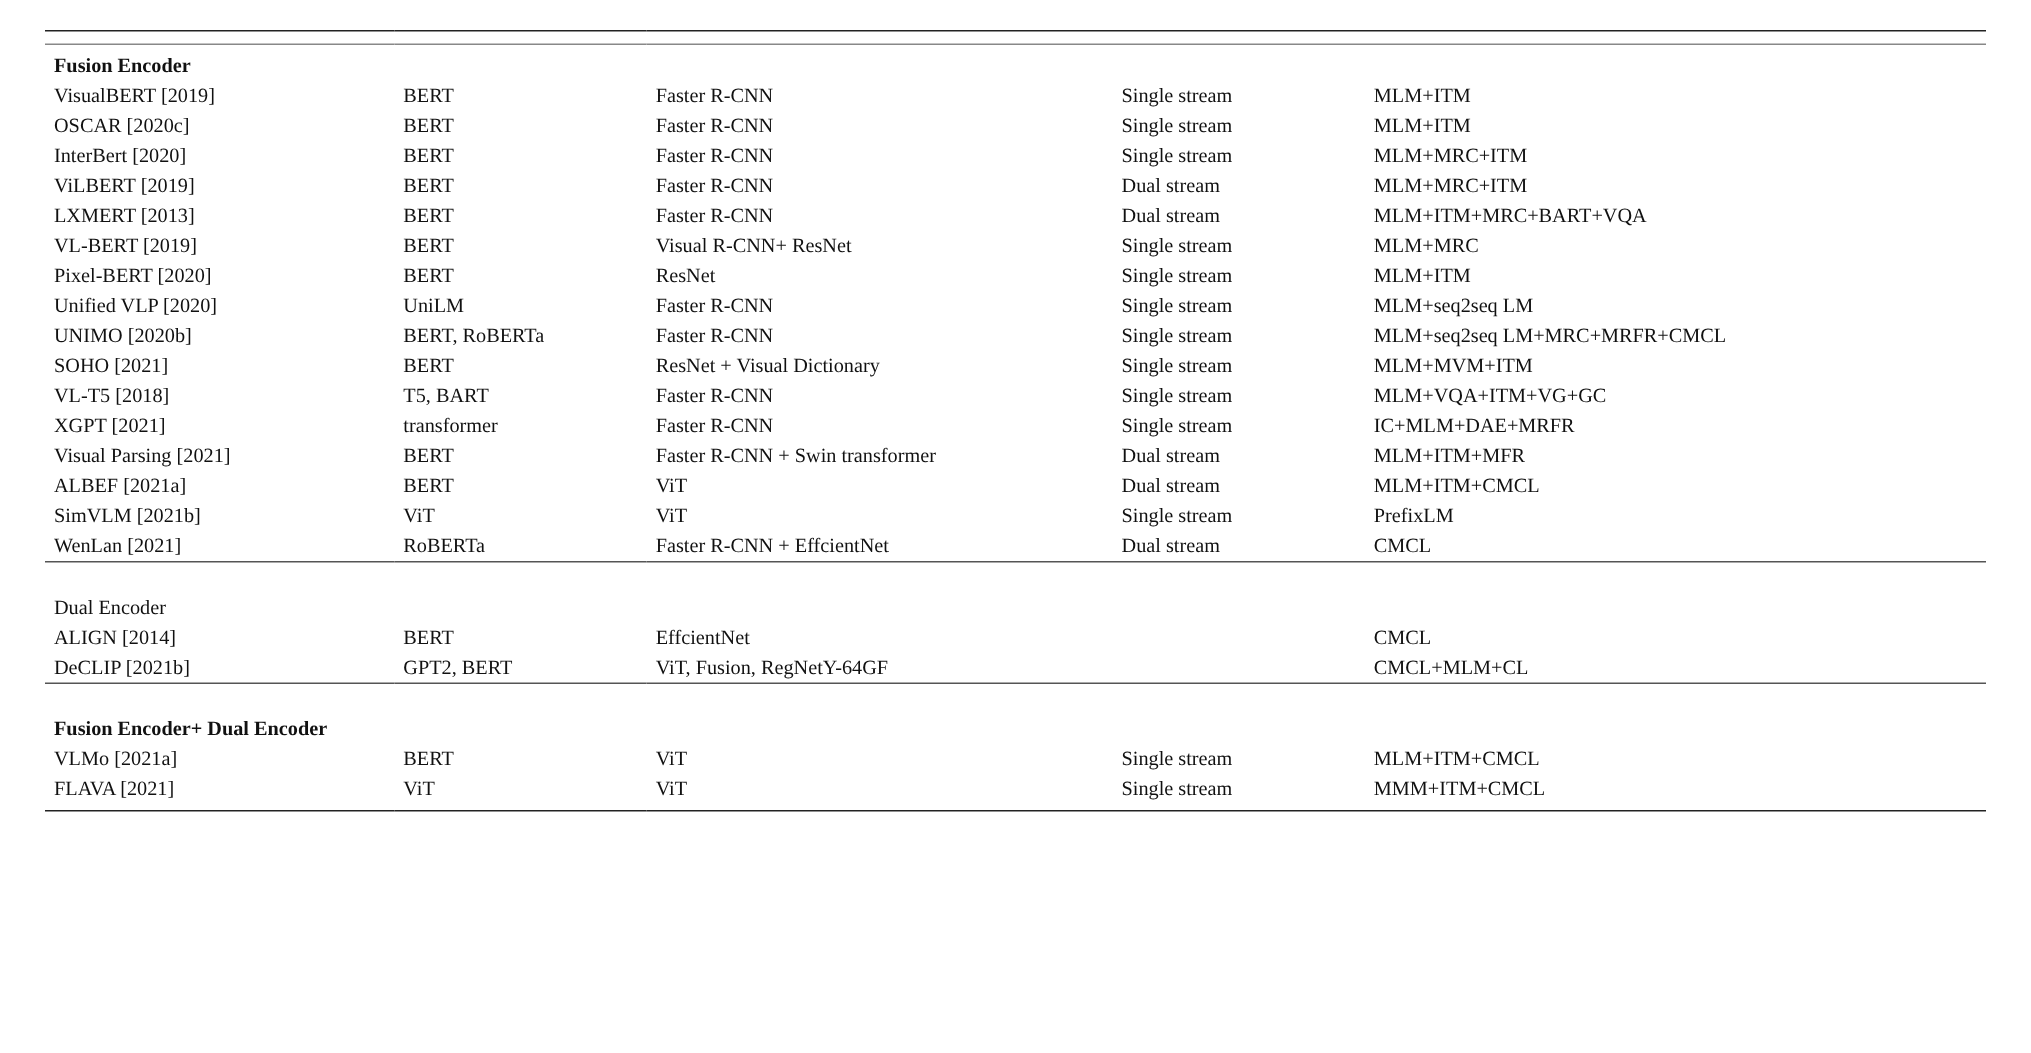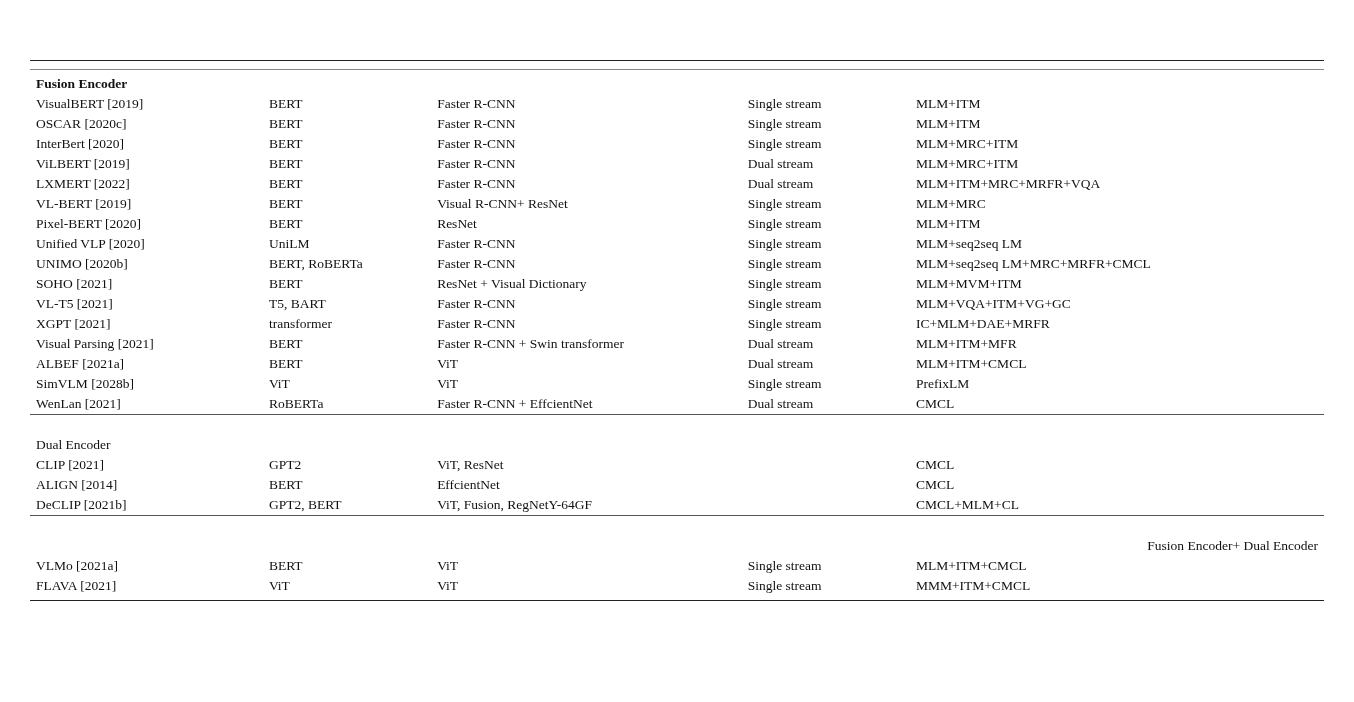--- a/index.html
+++ b/index.html
@@ -7,21 +7,20 @@
       font-family: "Times New Roman", Times, serif;
       font-size: 13.5px;
       background: #fff;
       color: #111;
       padding: 20px 30px;
     }
     table {
       width: 100%;
       border-collapse: collapse;
       table-layout: fixed;
-      margin-top: 40px;
     }
     col.col-vl { width: 18%; }
     col.col-text { width: 13%; }
     col.col-vision { width: 24%; }
     col.col-fusion { width: 13%; }
     col.col-pretrain { width: 32%; }
 
     thead th {
       border-top: 1.5px solid #222;
       border-bottom: 1px solid #888;
@@ -82,25 +81,25 @@
         <td>MLM+MRC+ITM</td>
       </tr>
       <tr>
         <td>ViLBERT [2019]</td>
         <td>BERT</td>
         <td>Faster R-CNN</td>
         <td>Dual stream</td>
         <td>MLM+MRC+ITM</td>
       </tr>
       <tr>
-        <td>LXMERT [2022]</td>
-        <td>BERT</td>
-        <td>Faster R-CNN</td>
-        <td>Dual stream</td>
-        <td>MLM+ITM+MRC+MRFR+VQA</td>
+        <td>LXMERT [2013]</td>
+        <td>BERT</td>
+        <td>Faster R-CNN</td>
+        <td>Dual stream</td>
+        <td>MLM+ITM+MRC+BART+VQA</td>
       </tr>
       <tr>
         <td>VL-BERT [2019]</td>
         <td>BERT</td>
         <td>Visual R-CNN+ ResNet</td>
         <td>Single stream</td>
         <td>MLM+MRC</td>
       </tr>
       <tr>
         <td>Pixel-BERT [2020]</td>
@@ -124,21 +123,21 @@
         <td>MLM+seq2seq LM+MRC+MRFR+CMCL</td>
       </tr>
       <tr>
         <td>SOHO [2021]</td>
         <td>BERT</td>
         <td>ResNet + Visual Dictionary</td>
         <td>Single stream</td>
         <td>MLM+MVM+ITM</td>
       </tr>
       <tr>
-        <td>VL-T5 [2021]</td>
+        <td>VL-T5 [2018]</td>
         <td>T5, BART</td>
         <td>Faster R-CNN</td>
         <td>Single stream</td>
         <td>MLM+VQA+ITM+VG+GC</td>
       </tr>
       <tr>
         <td>XGPT [2021]</td>
         <td>transformer</td>
         <td>Faster R-CNN</td>
         <td>Single stream</td>
@@ -152,21 +151,21 @@
         <td>MLM+ITM+MFR</td>
       </tr>
       <tr>
         <td>ALBEF [2021a]</td>
         <td>BERT</td>
         <td>ViT</td>
         <td>Dual stream</td>
         <td>MLM+ITM+CMCL</td>
       </tr>
       <tr>
-        <td>SimVLM [2028b]</td>
+        <td>SimVLM [2021b]</td>
         <td>ViT</td>
         <td>ViT</td>
         <td>Single stream</td>
         <td>PrefixLM</td>
       </tr>
       <tr>
         <td>WenLan [2021]</td>
         <td>RoBERTa</td>
         <td>Faster R-CNN + EffcientNet</td>
         <td>Dual stream</td>
@@ -174,27 +173,20 @@
       </tr>
       <tr>
         <td style="border-top: 1px solid rgb(85, 85, 85); padding: 0px; height: 6px;">&nbsp;</td>
         <td style="border-top: 1px solid rgb(85, 85, 85); padding: 0px; height: 6px;">&nbsp;</td>
         <td style="border-top: 1px solid rgb(85, 85, 85); padding: 0px; height: 6px;">&nbsp;</td>
         <td style="border-top: 1px solid rgb(85, 85, 85); padding: 0px; height: 6px;">&nbsp;</td>
         <td style="border-top: 1px solid rgb(85, 85, 85); padding: 0px; height: 6px;">&nbsp;</td>
       </tr>
       <tr>
         <td colspan="5" style="font-weight: normal; padding-top: 6px; padding-bottom: 2px;">Dual Encoder</td>
-      </tr>
-      <tr>
-        <td>CLIP [2021]</td>
-        <td>GPT2</td>
-        <td>ViT, ResNet</td>
-        <td></td>
-        <td>CMCL</td>
       </tr>
       <tr>
         <td>ALIGN [2014]</td>
         <td>BERT</td>
         <td>EffcientNet</td>
         <td></td>
         <td>CMCL</td>
       </tr>
       <tr>
         <td>DeCLIP [2021b]</td>
@@ -204,21 +196,21 @@
         <td>CMCL+MLM+CL</td>
       </tr>
       <tr>
         <td style="border-top: 1px solid rgb(85, 85, 85); padding: 0px; height: 6px;">&nbsp;</td>
         <td style="border-top: 1px solid rgb(85, 85, 85); padding: 0px; height: 6px;">&nbsp;</td>
         <td style="border-top: 1px solid rgb(85, 85, 85); padding: 0px; height: 6px;">&nbsp;</td>
         <td style="border-top: 1px solid rgb(85, 85, 85); padding: 0px; height: 6px;">&nbsp;</td>
         <td style="border-top: 1px solid rgb(85, 85, 85); padding: 0px; height: 6px;">&nbsp;</td>
       </tr>
       <tr>
-        <td colspan="5" style="font-weight: normal; padding-top: 6px; padding-bottom: 2px; text-align: right;">Fusion Encoder+ Dual Encoder</td>
+        <td colspan="5" style="font-weight: bold; padding-top: 6px; padding-bottom: 2px;">Fusion Encoder+ Dual Encoder</td>
       </tr>
       <tr>
         <td>VLMo [2021a]</td>
         <td>BERT</td>
         <td>ViT</td>
         <td>Single stream</td>
         <td>MLM+ITM+CMCL</td>
       </tr>
       <tr>
         <td style="border-bottom: 1.5px solid rgb(34, 34, 34); padding-bottom: 6px;">FLAVA [2021]</td>

